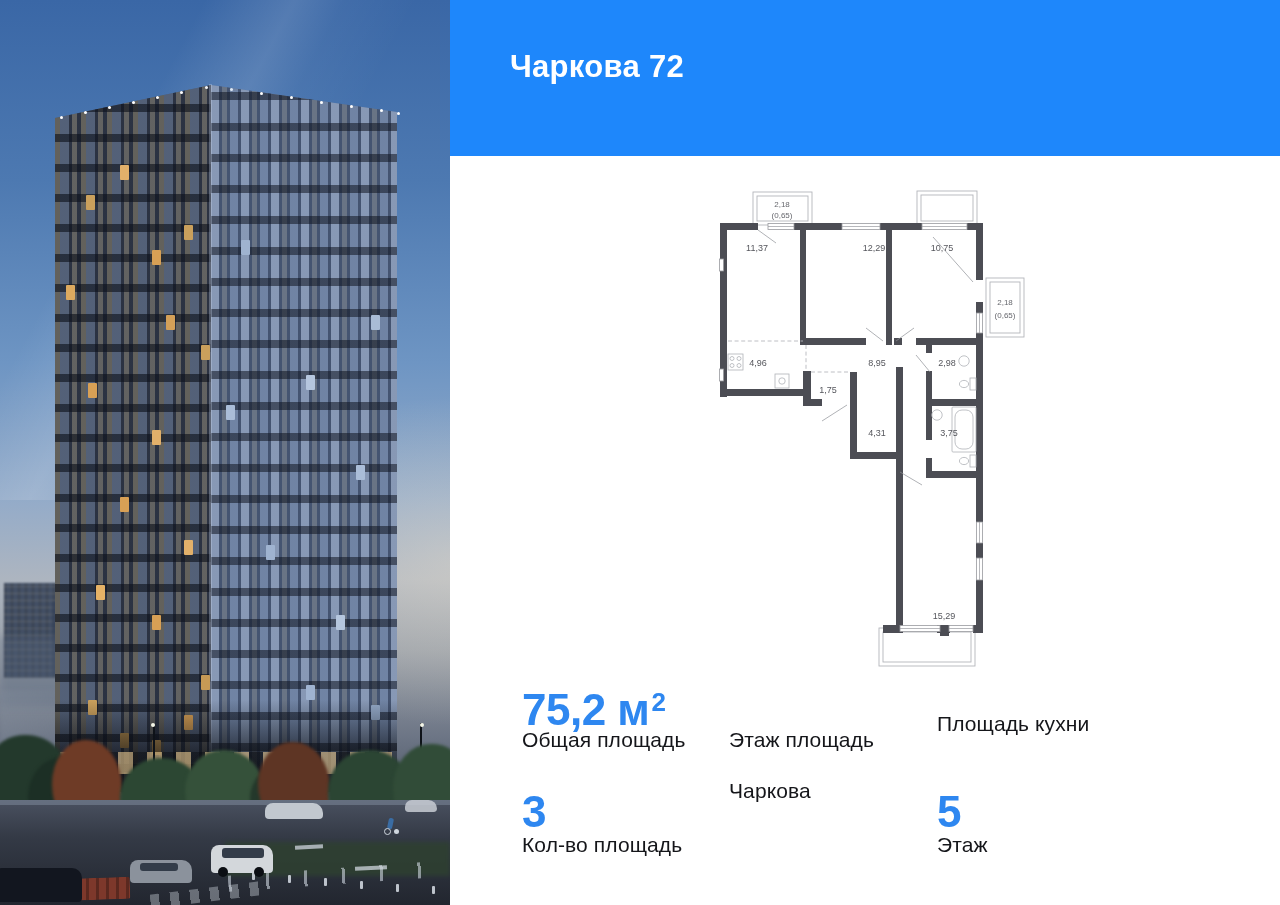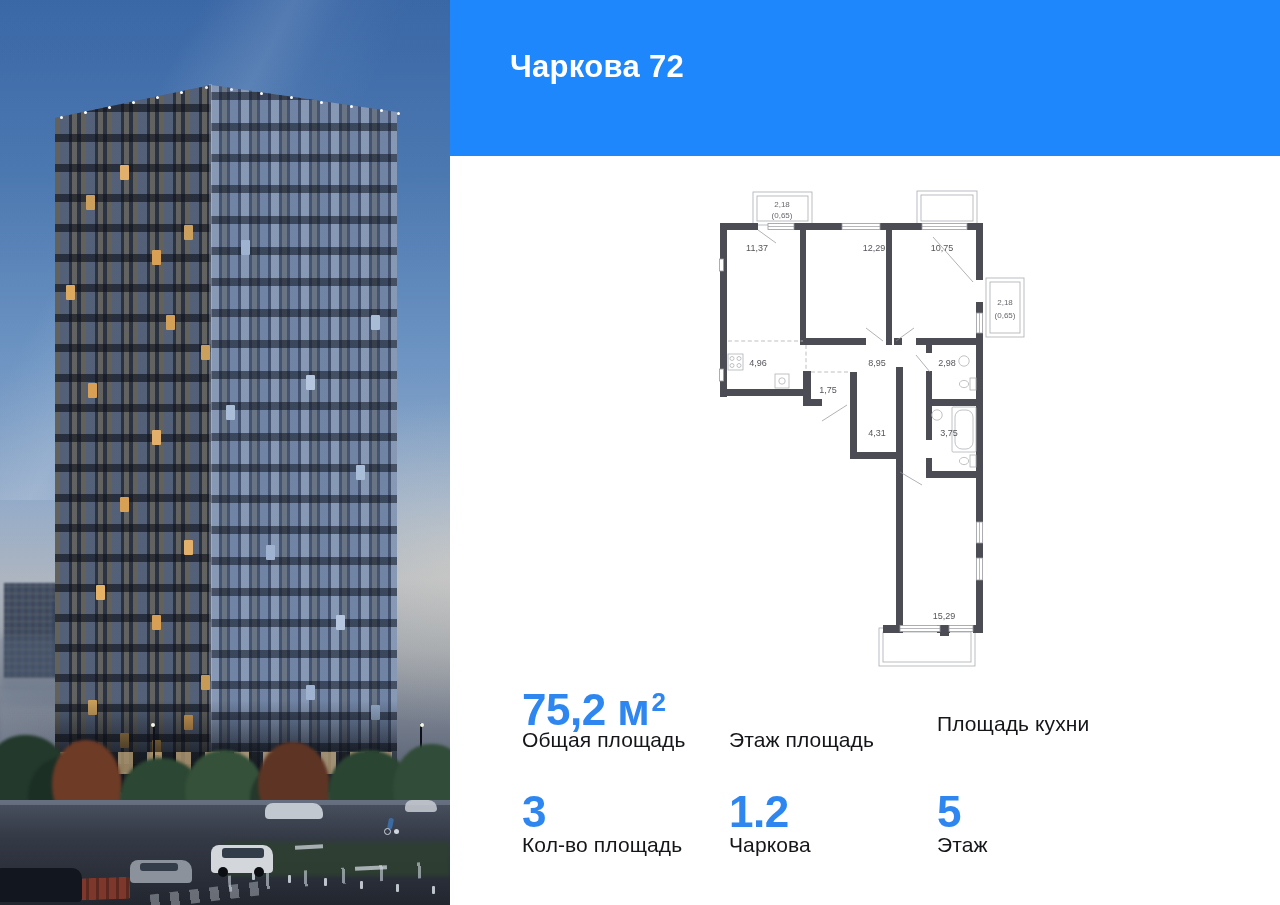--- a/index.html
+++ b/index.html
@@ -292,19 +292,18 @@
 </div>
 <div class="stat row1" style="left:937px;top:662px">
   <div class="num"><span></span><sup></sup></div>
   <div class="lbl">Площадь кухни</div>
 </div>
 <div class="stat row2" style="left:522px;top:780px">
   <div class="num"><span>3</span><sup></sup></div>
   <div class="lbl">Кол-во площадь</div>
 </div>
 <div class="stat row2" style="left:729px;top:780px">
-  <div class="num"><span>1.2</span><sup></sup></div>
   <div class="lbl">Чаркова</div>
 </div>
 <div class="stat row2" style="left:937px;top:780px">
   <div class="num"><span>5</span><sup></sup></div>
   <div class="lbl">Этаж</div>
 </div>
 
 </body></html>

